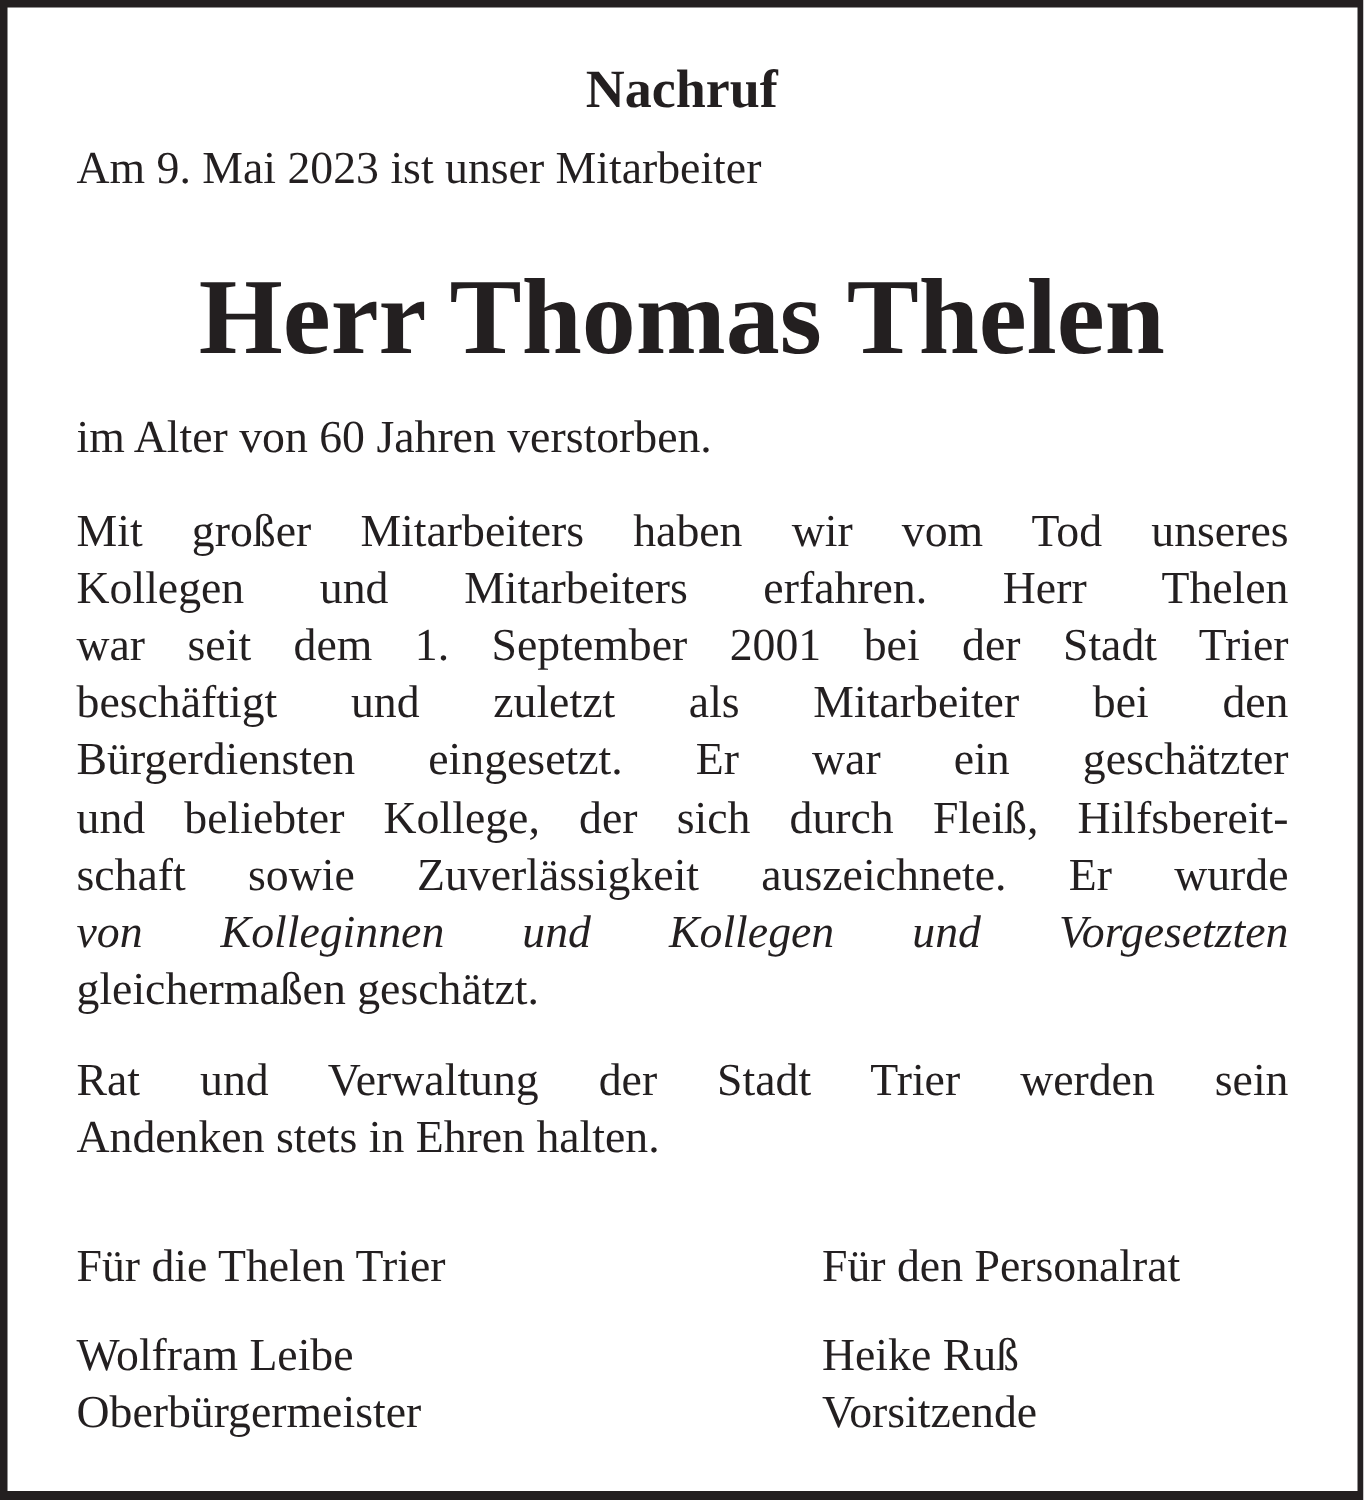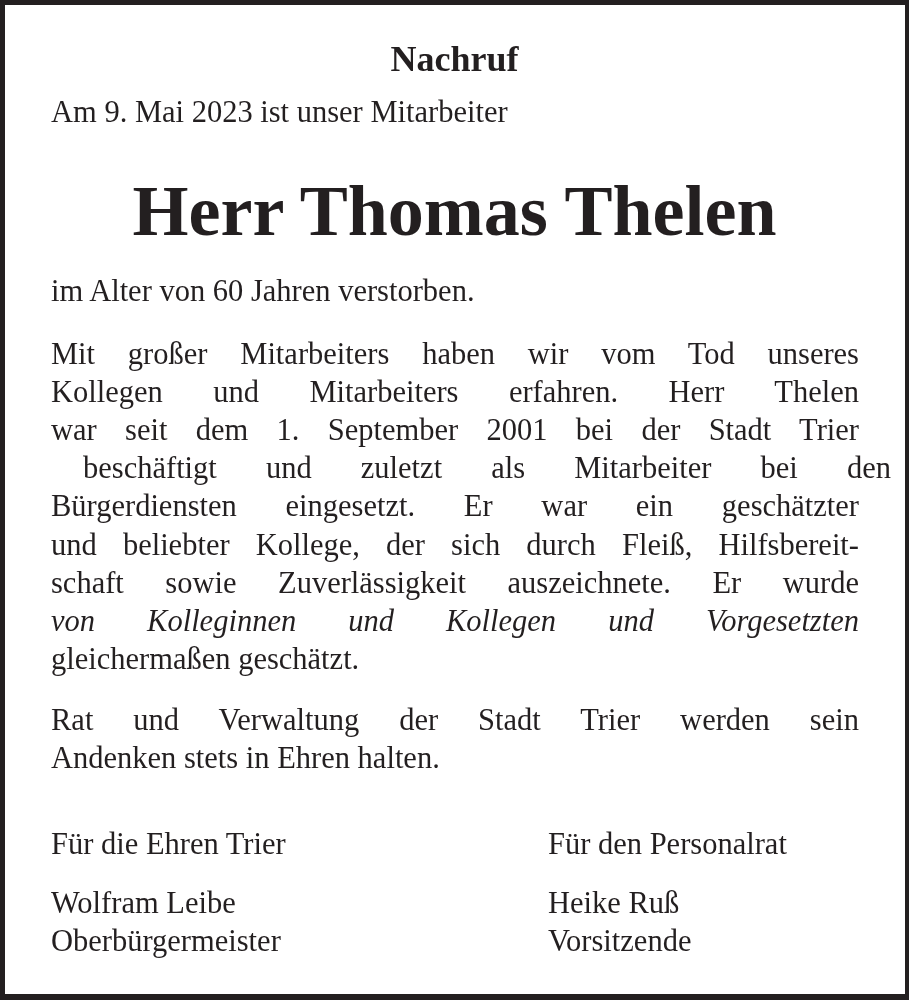--- a/index.html
+++ b/index.html
@@ -19,35 +19,35 @@
 
 <div class="line title">Nachruf</div>
 <div class="line t" style="top:95px;">Am 9. Mai 2023 ist unser Mitarbeiter</div>
 <div class="line name">Herr Thomas Thelen</div>
 <div class="line t" style="top:274px;">im Alter von 60 Jahren verstorben.</div>
 
 <div>
   <div class="line t just" style="top:337px;">Mit großer Mitarbeiters haben wir vom Tod unseres</div>
   <div class="line t just" style="top:375px;">Kollegen und Mitarbeiters erfahren. Herr Thelen</div>
   <div class="line t just" style="top:413px;">war seit dem 1. September 2001 bei der Stadt Trier</div>
-  <div class="line t just" style="top:451px;margin-left:32px;">beschäftigt und zuletzt als Mitarbeiter bei den</div>
+  <div class="line t just" style="top:451px;">beschäftigt und zuletzt als Mitarbeiter bei den</div>
   <div class="line t just" style="top:489px;">Bürgerdiensten eingesetzt. Er war ein geschätzter</div>
   <div class="line t just" style="top:528px;">und beliebter Kollege, der sich durch Fleiß, Hilfsbereit-</div>
   <div class="line t just" style="top:566px;">schaft sowie Zuverlässigkeit auszeichnete. Er wurde</div>
   <div class="line t just" style="top:604px;font-style:italic;">von Kolleginnen und Kollegen und Vorgesetzten</div>
   <div class="line t" style="top:642px;">gleichermaßen geschätzt.</div>
 </div>
 
 <div>
   <div class="line t just" style="top:703px;">Rat und Verwaltung der Stadt Trier werden sein</div>
   <div class="line t" style="top:741px;">Andenken stets in Ehren halten.</div>
 </div>
 
 <div>
-  <div class="line t" style="top:827px;">Für die Ehren Trier</div>
+  <div class="line t" style="top:827px;">Für die Thelen Trier</div>
   <div class="line t" style="top:886px;">Wolfram Leibe</div>
   <div class="line t" style="top:924px;">Oberbürgermeister</div>
 </div>
 <div>
   <div class="line t col2" style="top:827px;">Für den Personalrat</div>
   <div class="line t col2" style="top:886px;">Heike Ruß</div>
   <div class="line t col2" style="top:924px;">Vorsitzende</div>
 </div>
 
 </body></html>

